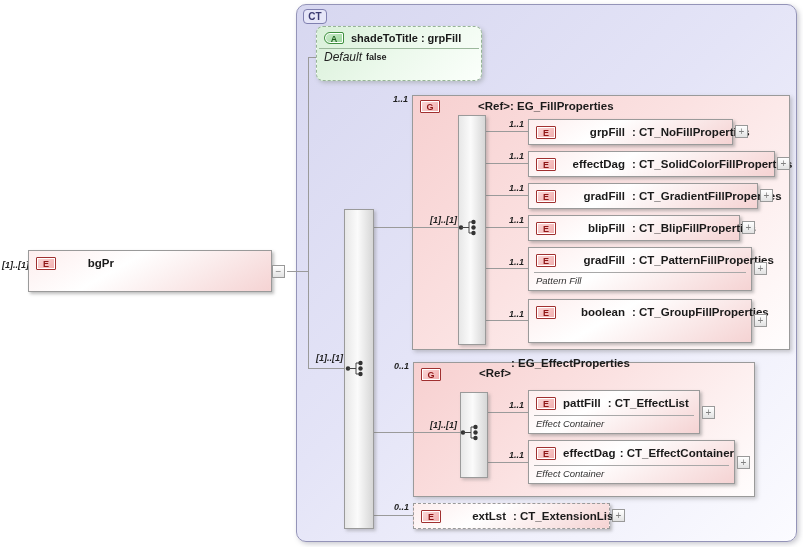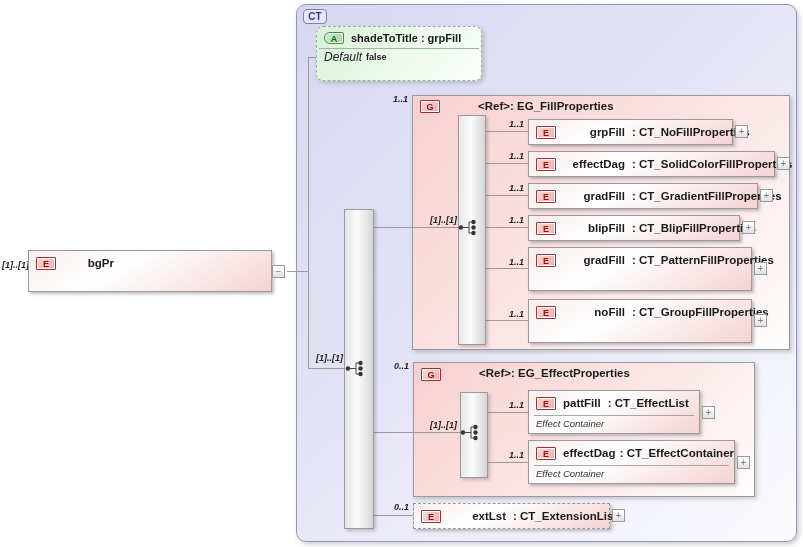--- a/index.html
+++ b/index.html
@@ -202,35 +202,36 @@
     </div>
   </div>
   <div class="abs pm" style="left:742px;top:221px;">+</div>
 
   <div class="abs elbox" style="left:528px;top:247px;width:224px;height:44px;">
     <div class="trow trow1">
       <span class="badge e-badge">E</span>
       <span class="ename">gradFill</span>
       <span class="etype">: CT_PatternFillProperties</span>
     </div>
+    <div class="docrow">Pattern Fill</div>
   </div>
   <div class="abs pm" style="left:754px;top:262px;">+</div>
 
   <div class="abs elbox" style="left:528px;top:299px;width:224px;height:44px;">
     <div class="trow trow1">
       <span class="badge e-badge">E</span>
-      <span class="ename">noFill</span>
+      <span class="ename">boolean</span>
       <span class="etype">: CT_GroupFillProperties</span>
     </div>
   </div>
   <div class="abs pm" style="left:754px;top:314px;">+</div>
 
   <span class="abs badge g-badge" style="left:421px;top:368px;">G</span>
   <span class="abs ename" style="left:449px;top:367px;z-index:4;">&lt;Ref&gt;</span>
-  <span class="abs etype" style="left:511px;top:367px;z-index:4;">: EG_EffectProperties</span>
+  <span class="abs etype" style="left:511px;top:357px;z-index:4;">: EG_EffectProperties</span>
 
   <div class="abs elbox" style="left:528px;top:390px;width:172px;height:44px;">
     <div class="trow trow1">
       <span class="badge e-badge">E</span>
       <span class="ename" style="min-width:0;">pattFill</span>
       <span class="etype">: CT_EffectList</span>
     </div>
     <div class="docrow">Effect Container</div>
   </div>
   <div class="abs pm" style="left:702px;top:406px;">+</div>

